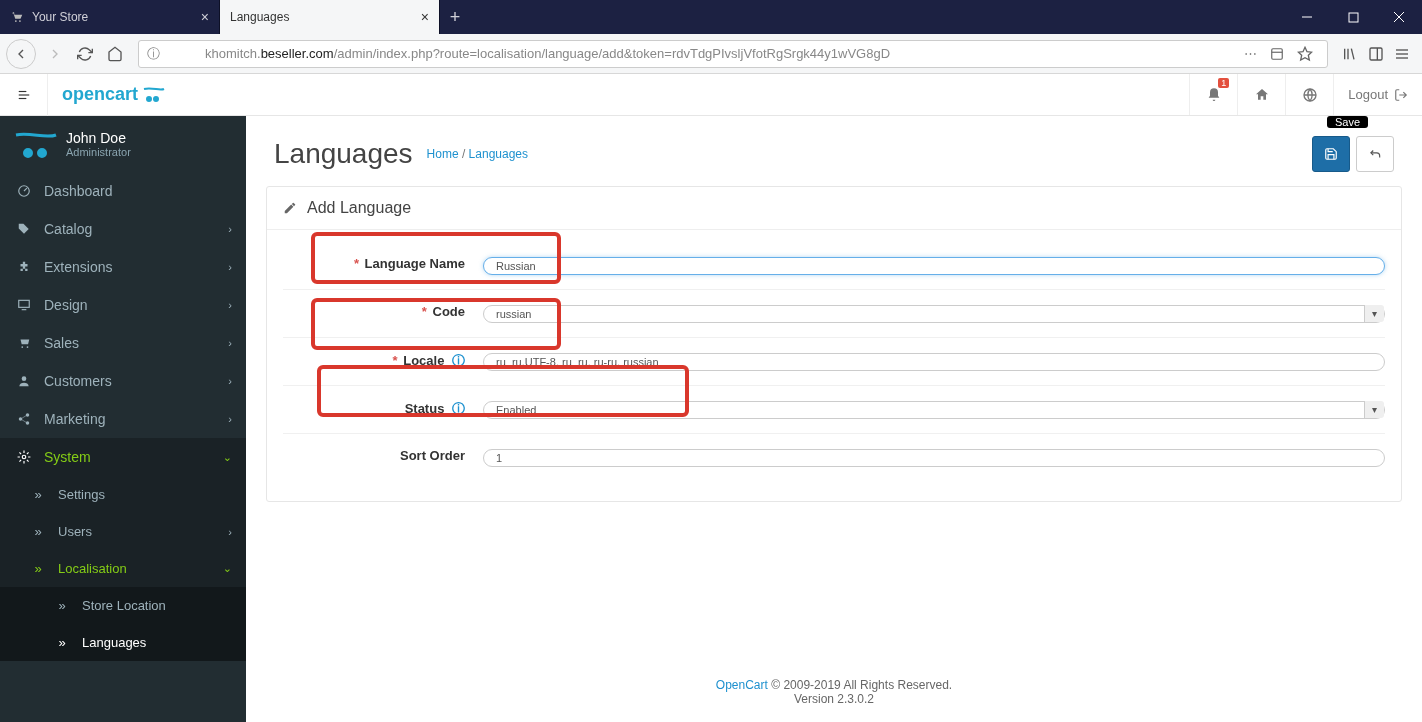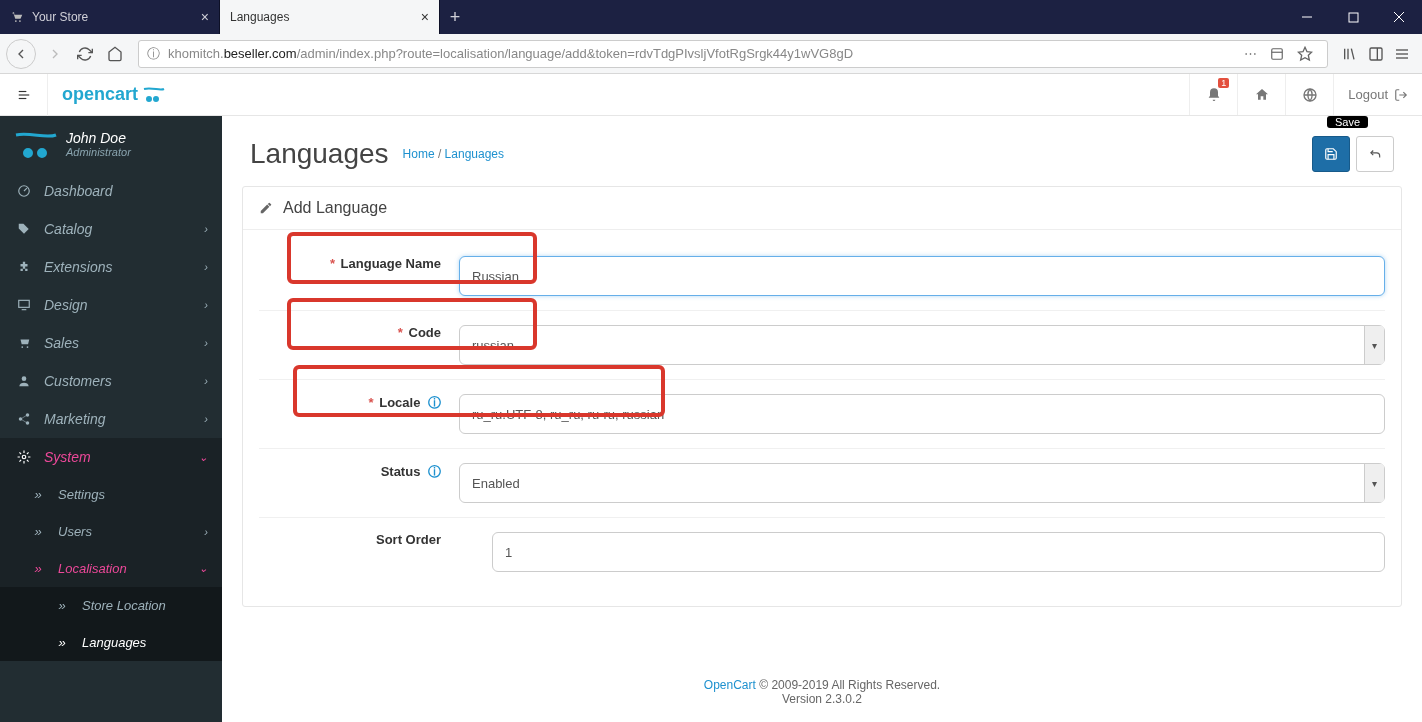--- a/index.html
+++ b/index.html
@@ -14,46 +14,46 @@
 .tab .tab-close { margin-left: 8px; font-size: 14px; cursor: pointer; }
 .newtab { width: 30px; display: flex; align-items: center; justify-content: center; color: #d0d0d8; font-size: 18px; }
 .win-controls { margin-left: auto; display: flex; }
 .win-btn { width: 46px; display: flex; align-items: center; justify-content: center; color: #fff; }
 
 .browser-toolbar { height: 40px; background: #f5f6f7; border-bottom: 1px solid #d7d7d7; display: flex; align-items: center; padding: 0 6px; }
 .nav-btn { width: 30px; height: 30px; display: flex; align-items: center; justify-content: center; color: #5a5a5a; border-radius: 4px; }
 .nav-btn.disabled { color: #bbb; }
 .urlbar { flex: 1; height: 28px; background: #fff; border: 1px solid #ccc; border-radius: 3px; margin: 0 8px; display: flex; align-items: center; padding: 0 8px; color: #666; font-size: 13px; }
 .urlbar .info-icon { margin-right: 8px; color: #888; }
-.urlbar .url-text { flex: 1; white-space: nowrap; overflow: hidden; }
+.urlbar .url-text { flex: 1; white-space: nowrap; overflow: hidden; margin-left: 37px; }
 .urlbar .url-domain { color: #222; }
 .urlbar .url-rest { color: #888; }
 .url-right-icons { display: flex; align-items: center; gap: 12px; color: #666; margin-right: 6px; }
 .right-tools { display: flex; align-items: center; gap: 10px; padding: 0 6px; color: #5a5a5a; }
 
 
 .app { display: flex; height: calc(722px - 74px); }
 .app-header { position: absolute; top: 74px; left: 0; right: 0; height: 42px; background: #fff; border-bottom: 1px solid #e6e6e6; display: flex; align-items: center; z-index: 5; }
 .menu-toggle { width: 48px; height: 42px; display: flex; align-items: center; justify-content: center; color: #333; border-right: 1px solid #eee; }
 .logo { display: flex; align-items: center; padding: 0 14px; color: #22a7d0; font-weight: 600; font-size: 18px; }
 .logo-cart { margin-left: 4px; }
 .header-right { margin-left: auto; display: flex; align-items: stretch; height: 100%; }
 .hdr-item { width: 48px; display: flex; align-items: center; justify-content: center; border-left: 1px solid #eee; color: #777; position: relative; }
 .hdr-badge { position: absolute; top: 4px; right: 8px; background: #e3503e; color: #fff; font-size: 9px; padding: 0 3px; border-radius: 2px; }
 .hdr-logout { padding: 0 14px; display: flex; align-items: center; color: #777; font-size: 13px; border-left: 1px solid #eee; gap: 6px; }
 .tooltip-save { position: absolute; top: 42px; right: 54px; background: #000; color: #fff; font-size: 11px; padding: 0 8px; border-radius: 3px; z-index: 20; }
 
 
-.sidebar { width: 222px; background: #222d32; color: #b8c9d0; padding-top: 42px; overflow-y: auto; flex-shrink: 0; font-style: italic; }
+.sidebar { width: 246px; background: #222d32; color: #b8c9d0; padding-top: 42px; overflow-y: auto; flex-shrink: 0; }
 .user-panel { display: flex; align-items: center; padding: 14px 14px; }
 .user-avatar { width: 40px; height: 26px; margin-right: 12px; }
 .user-info .uname { color: #fff; font-size: 14px; }
 .user-info .urole { color: #8aa4af; font-size: 11px; }
 .nav-item { display: flex; align-items: center; padding: 11px 14px; font-size: 14px; color: #9eb2bb; cursor: pointer; }
-.nav-item:hover, .nav-item.open { background: #1a2226; color: #ec4899; }
+.nav-item:hover, .nav-item.open { background: #1a2226; color: #84cc16; }
 .nav-item .nav-icon { width: 20px; margin-right: 10px; display: inline-flex; justify-content: center; }
 .nav-item .chev { margin-left: auto; font-size: 11px; }
 .nav-sub { background: #1a2226; }
 .nav-sub .nav-item { padding-left: 28px; font-size: 13px; }
 .nav-sub2 { background: #12181b; }
 .nav-sub2 .nav-item { padding-left: 52px; font-size: 13px; }
 .nav-sub2 .nav-item.active { color: #fff; }
 
 
 .main { flex: 1; background: #fff; padding-top: 42px; overflow-y: auto; display: flex; flex-direction: column; }
@@ -65,26 +65,26 @@
 .btn { width: 38px; height: 36px; border-radius: 3px; display: flex; align-items: center; justify-content: center; cursor: pointer; }
 .btn-primary { background: #1e6ea7; color: #fff; border: 1px solid #175a8a; }
 .btn-default { background: #fff; border: 1px solid #ccc; color: #555; }
 
 .panel { margin: 0 20px 20px; border: 1px solid #e6e6e6; border-radius: 3px; }
 .panel-head { padding: 12px 16px; border-bottom: 1px solid #eee; display: flex; align-items: center; color: #444; font-size: 16px; }
 .panel-head .ph-icon { margin-right: 10px; color: #666; }
 .panel-body { padding: 12px 16px 20px; }
 
 .form-row { display: flex; padding: 14px 0; border-bottom: 1px solid #f0f0f0; }
-.form-row:last-child { border-bottom: none; gap: 33px; }
+.form-row:last-child { border-bottom: none; }
 .form-label { width: 200px; text-align: right; padding-right: 18px; font-size: 13px; color: #333; font-weight: bold; }
 .form-label .req { color: #d9534f; margin-right: 2px; }
 .form-label .help { color: #1e91cf; margin-left: 4px; }
 .form-field { flex: 1; }
-.form-control { width: 100%; height: 40px; border: 1px solid #ccc; border-radius: 6px; padding: 0 12px; font-size: 13px; color: #555; background: #fff; }
+.form-control { width: 100%; height: 18px; border: 1px solid #ccc; border-radius: 14px; padding: 0 12px; font-size: 11px; color: #555; background: #fff; }
 .form-control.focused { border-color: #66afe9; box-shadow: 0 0 4px rgba(102,175,233,.5); }
 .select-wrap { position: relative; }
 .select-caret { position: absolute; right: 1px; top: 1px; bottom: 1px; width: 20px; background: #efefef; border-left: 1px solid #ccc; display: flex; align-items: center; justify-content: center; font-size: 10px; color: #555; border-radius: 0 3px 3px 0; }
 
 .highlight-box { position: absolute; border: 4px solid #d9372c; border-radius: 6px; pointer-events: none; z-index: 10; }
 
 .footer { text-align: center; font-size: 12px; color: #666; padding: 16px 0; margin-top: auto; }
 .footer a { color: #1e91cf; text-decoration: none; }
 
 svg { display: block; }

